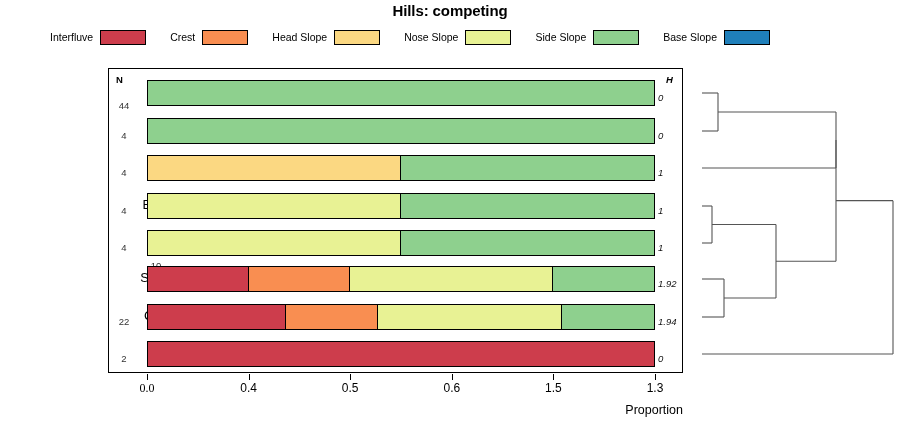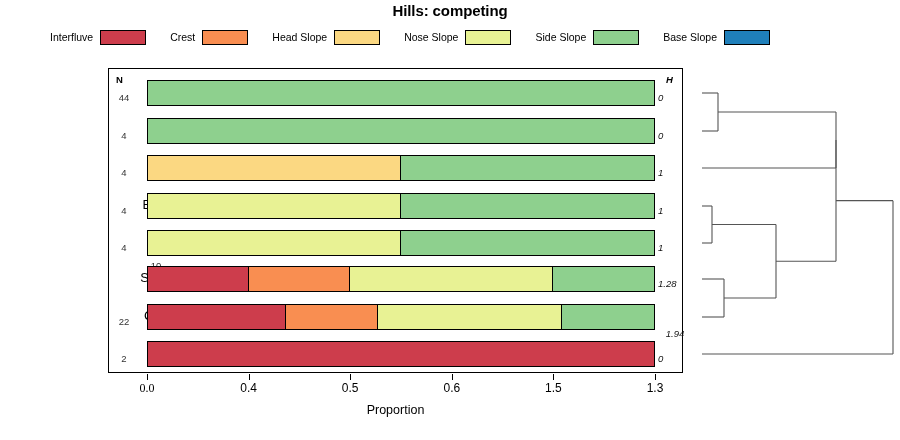--- a/index.html
+++ b/index.html
@@ -140,21 +140,21 @@
     width: 40px;
     margin-left: -20px;
     text-align: center;
     font-size: 12px;
     color: #000;
   }
   #x-axis-label {
     position: absolute;
     left: 108px; top: 403px;
     width: 575px;
-    text-align: center;
+    text-align: right;
     font-size: 12.5px;
     color: #000;
   }
 
   
   #dendrogram {
     position: absolute;
     left: 684px; top: 68px;
     width: 216px; height: 305px;
   }
@@ -193,21 +193,21 @@
       </div>
     </div>
 
   <div id="plot-frame"></div>
 
   <div id="n-header">N</div>
   <div id="h-header">H</div>
 
   <div id="rows-layer">
       <div class="row-label" style="top: 84px;">WOODIN</div>
-      <div class="n-value" style="top: 92px;">44</div>
+      <div class="n-value" style="top: 100px;">44</div>
       <div class="h-value" style="top: 92px;">0</div>
       <div class="bar-row" style="left: 147px; top: 80px; width: 508px; height: 26px;">
         <div class="bar-seg" style="width: 100%; background: rgb(142, 208, 142);"></div>
       </div>
       <div class="row-label" style="top: 122px;">HILLTISH</div>
       <div class="n-value" style="top: 130px;">4</div>
       <div class="h-value" style="top: 130px;">0</div>
       <div class="bar-row" style="left: 147px; top: 118px; width: 508px; height: 26px;">
         <div class="bar-seg" style="width: 100%; background: rgb(142, 208, 142);"></div>
       </div>
@@ -227,30 +227,30 @@
       </div>
       <div class="row-label bold" style="top: 234px;">ATRING</div>
       <div class="n-value" style="top: 242px;">4</div>
       <div class="h-value" style="top: 242px;">1</div>
       <div class="bar-row" style="left: 147px; top: 230px; width: 508px; height: 26px;">
         <div class="bar-seg" style="width: 50%; background: rgb(232, 242, 148);"></div>
         <div class="bar-seg" style="width: 50%; background: rgb(142, 208, 142);"></div>
       </div>
       <div class="row-label" style="top: 270px;">STRAIGHT</div>
       <div class="n-value" style="top: 260px; margin-left: 32px;">10</div>
-      <div class="h-value" style="top: 278px;">1.28</div>
+      <div class="h-value" style="top: 278px;">1.92</div>
       <div class="bar-row" style="left: 147px; top: 266px; width: 508px; height: 26px;">
         <div class="bar-seg" style="width: 20%; background: rgb(205, 61, 76);"></div>
         <div class="bar-seg" style="width: 20%; background: rgb(249, 142, 81);"></div>
         <div class="bar-seg" style="width: 40%; background: rgb(232, 242, 148);"></div>
         <div class="bar-seg" style="width: 20%; background: rgb(142, 208, 142);"></div>
       </div>
       <div class="row-label" style="top: 308px;">GEPPERT</div>
       <div class="n-value" style="top: 316px; text-align: center;">22</div>
-      <div class="h-value" style="top: 328px; text-align: center;">1.94</div>
+      <div class="h-value" style="top: 316px;">1.94</div>
       <div class="bar-row" style="left: 147px; top: 304px; width: 508px; height: 26px;">
         <div class="bar-seg" style="width: 27.3%; background: rgb(205, 61, 76);"></div>
         <div class="bar-seg" style="width: 18.2%; background: rgb(249, 142, 81);"></div>
         <div class="bar-seg" style="width: 36.4%; background: rgb(232, 242, 148);"></div>
         <div class="bar-seg" style="width: 18.1%; background: rgb(142, 208, 142);"></div>
       </div>
       <div class="row-label" style="top: 345px;">FORGAY</div>
       <div class="n-value" style="top: 353px;">2</div>
       <div class="h-value" style="top: 353px;">0</div>
       <div class="bar-row" style="left: 147px; top: 341px; width: 508px; height: 26px;">

